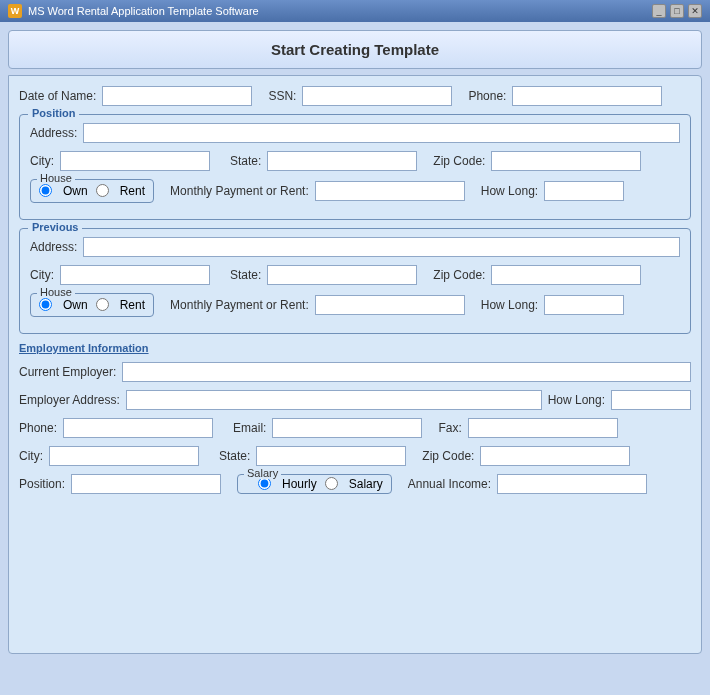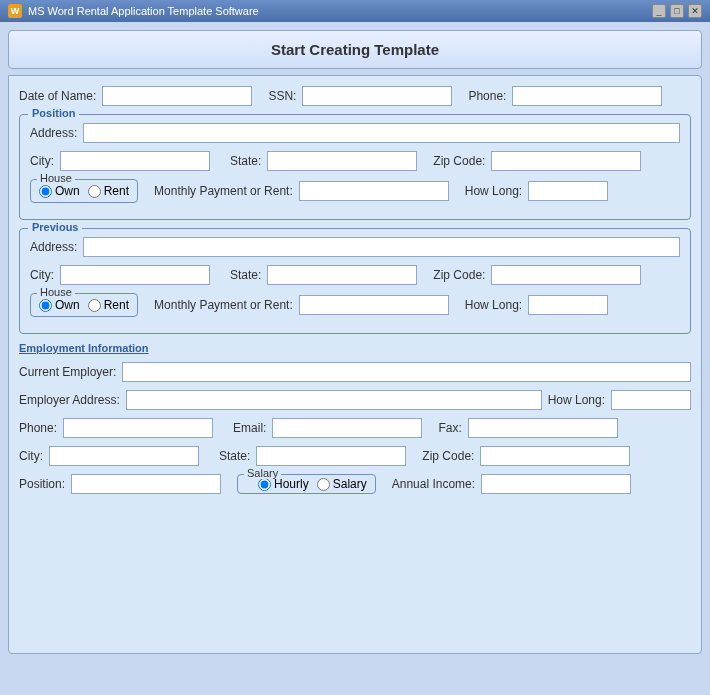--- a/index.html
+++ b/index.html
@@ -151,22 +151,22 @@
       position: absolute;
       top: -8px;
       left: 6px;
       background: #d8e8f8;
       padding: 0 3px;
       font-size: 11px;
       color: #333;
     }
     .radio-label {
       display: flex;
-      align-items: flex-end;
-      gap: 3px;
+      align-items: flex-start;
+      gap: 11px;
       cursor: pointer;
     }
     .salary-group {
       border: 1px solid #7090b8;
       border-radius: 4px;
       padding: 2px 8px;
       position: relative;
       display: inline-flex;
       align-items: center;
       gap: 8px;

